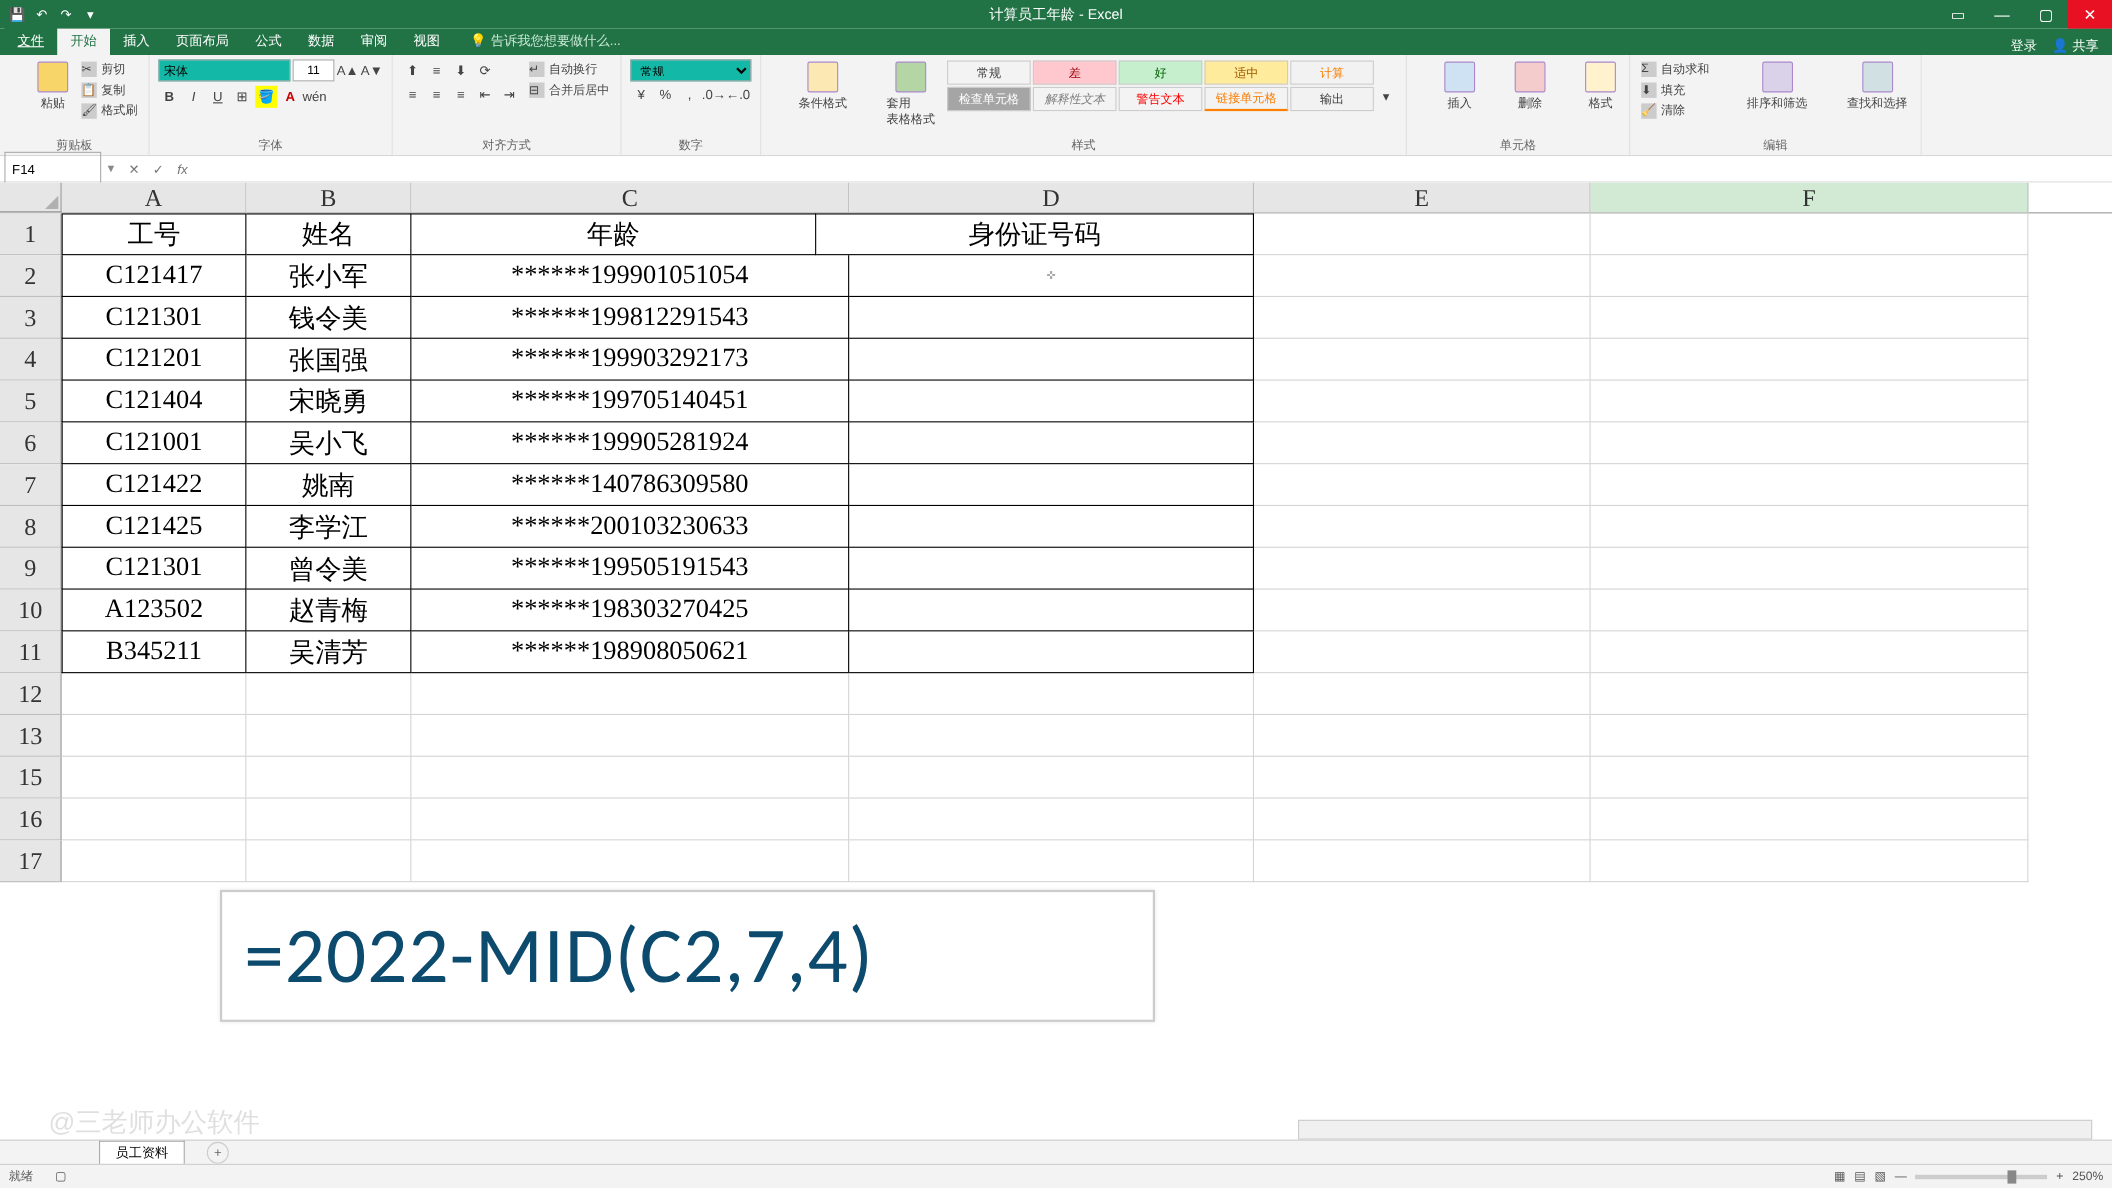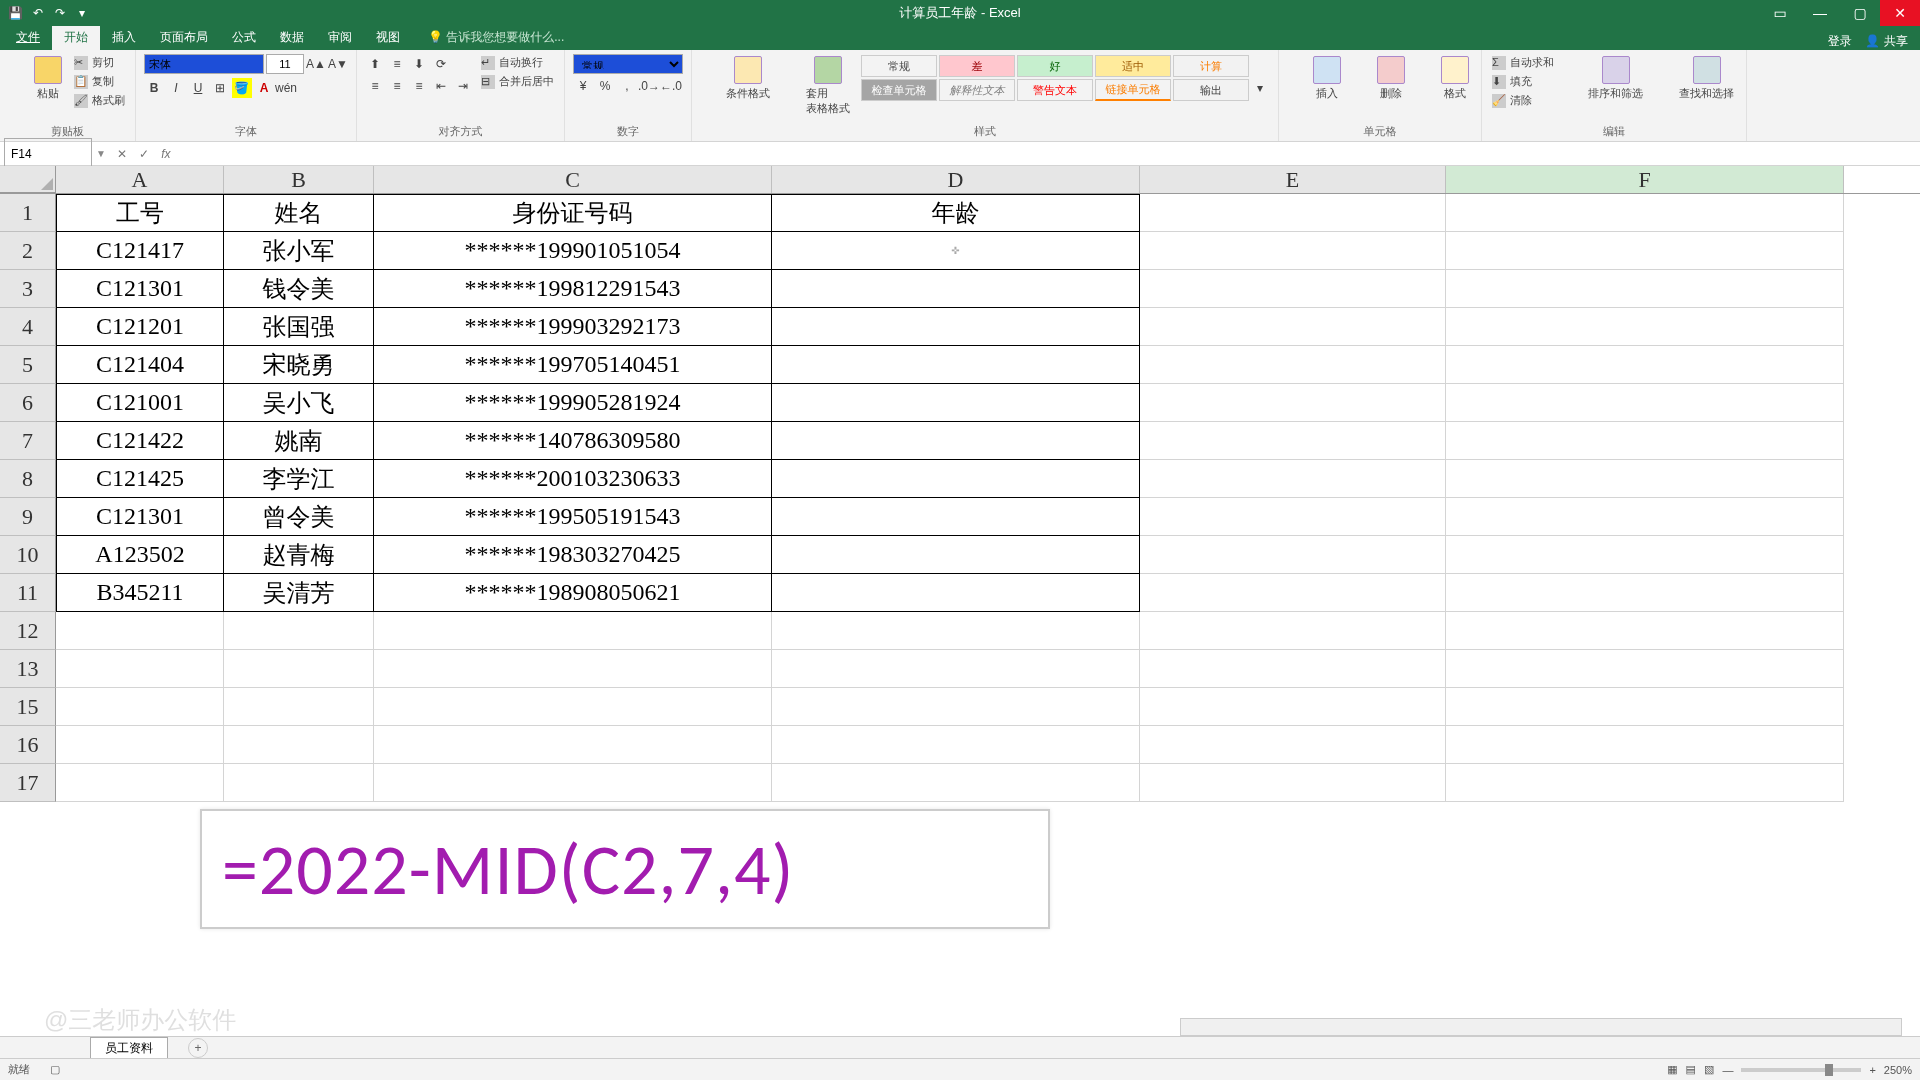--- a/index.html
+++ b/index.html
@@ -26,21 +26,21 @@
 .group { border-right: 1px solid #e0e0e0; padding: 4px 8px 2px; display: flex; flex-direction: column; justify-content: space-between; }
 .group-label { text-align: center; font-size: 11px; color: #666; padding-top: 2px; }
 .group-body { display: flex; gap: 6px; align-items: flex-start; }
 .bigbtn { display: flex; flex-direction: column; align-items: center; gap: 2px; padding: 2px 4px; cursor: pointer; margin-left: 22px; }
 .bigbtn .ico { width: 28px; height: 28px; background: #d9ead3; border: 1px solid #a8c; border-radius: 2px; }
 .smallrow { display: flex; flex-direction: column; gap: 2px; }
 .smallbtn { display: flex; align-items: center; gap: 4px; padding: 1px 2px; cursor: pointer; font-size: 11px; }
 .smallbtn .ic { width: 14px; height: 14px; background: #ccc; }
 .fontbox { display: flex; flex-direction: column; gap: 4px; }
 .fontrow { display: flex; gap: 2px; }
-.fontname { width: 120px; height: 20px; border: 1px solid #ababab; background: #1d4ed8; font-size: 11px; padding: 4px 4px; }
+.fontname { width: 120px; height: 20px; border: 1px solid #ababab; background: #14b8a6; font-size: 11px; padding: 4px 4px; }
 .fontsize { width: 38px; height: 20px; border: 1px solid #ababab; background: #fff; font-size: 11px; text-align: center; }
 .icobtn { width: 20px; height: 20px; display: inline-flex; align-items: center; justify-content: center; border: 1px solid transparent; cursor: pointer; font-size: 12px; }
 .stylecell { width: 76px; height: 22px; border: 1px solid #ccc; font-size: 11px; display: flex; align-items: center; justify-content: center; margin: 1px; }
 
 
 .formulabar { height: 24px; border-bottom: 1px solid #d4d4d4; display: flex; align-items: center; background: #fff; }
 .namebox { width: 88px; height: 20px; border: 1px solid #ababab; margin: 0 4px; font-size: 12px; padding: 15px 6px; display: flex; align-items: center; }
 .fxbtns { display: flex; gap: 2px; padding: 0 6px; }
 .fxbtns span { width: 20px; height: 20px; display: inline-flex; align-items: center; justify-content: center; color: #777; font-size: 12px; cursor: pointer; }
 .fxinput { flex: 1; height: 20px; border: none; font-size: 12px; padding: 0 4px; }
@@ -56,21 +56,21 @@
 .rowhead { width: 56px; background: #e6e6e6; border-right: 1px solid #999; border-bottom: 1px solid #bfbfbf; display: flex; align-items: center; justify-content: center; font-size: 22px; font-family: "Times New Roman", serif; color: #333; }
 .rowhead.sel { background: #d2ead4; }
 .cell { border-right: 1px solid #d4d4d4; border-bottom: 1px solid #d4d4d4; display: flex; align-items: center; justify-content: center; font-size: 24px; font-family: SimSun, serif; height: 38px; position: relative; }
 .tblborder { border-right: 1px solid #000 !important; border-bottom: 1px solid #000 !important; }
 .tblborder-top { border-top: 1px solid #000; }
 .tblborder-left { border-left: 1px solid #000; }
 .activecell { outline: 2px solid #217346; outline-offset: -1px; }
 .cell .cursor-mark { position: absolute; width: 12px; height: 12px; display: flex; align-items: center; justify-content: center; color: #aaa; font-size: 10px; }
 
 
-.formula-callout { position: absolute; left: 200px; top: 643px; width: 850px; height: 120px; background: #fff; border: 2px solid #ccc; display: flex; align-items: center; padding-left: 20px; font-family: Calibri, Arial, sans-serif; font-size: 72px; font-weight: 400; color: #a21caf; letter-spacing: 1px; box-shadow: 0 0 4px rgba(0,0,0,0.1); }
+.formula-callout { position: absolute; left: 200px; top: 643px; width: 850px; height: 120px; background: #fff; border: 2px solid #ccc; display: flex; align-items: center; padding-left: 20px; font-family: Calibri, Arial, sans-serif; font-size: 72px; font-weight: 400; color: #0c4a6e; letter-spacing: 1px; box-shadow: 0 0 4px rgba(0,0,0,0.1); }
 
 
 .wm1 { position: absolute; left: 60px; top: 776px; display: flex; align-items: center; gap: 8px; opacity: 0.35; font-size: 32px; color: #999; }
 .wm1 .circ { width: 46px; height: 46px; border: 3px solid #bbb; border-radius: 50%; position: relative; }
 .wm1 .circ::after { content:""; position:absolute; left:14px; top:10px; width:0;height:0;border-left:16px solid #bbb;border-top:10px solid transparent;border-bottom:10px solid transparent; }
 .wm2 { position: absolute; left: 44px; top: 838px; opacity: 0.3; font-size: 24px; color: #999; }
 
 
 .sheettabs { position: absolute; bottom: 22px; left: 0; right: 0; height: 22px; background: #f3f3f3; border-top: 1px solid #ccc; display: flex; align-items: center; font-size: 12px; }
 .sheettabs .stab { padding: 2px 14px; background: #fff; border: 1px solid #aaa; border-bottom: none; margin-left: 90px; }
@@ -325,22 +325,22 @@
     <div class="colhead cC">C</div>
     <div class="colhead cD">D</div>
     <div class="colhead cE">E</div>
     <div class="colhead cF sel">F</div>
   </div>
   <div id="rows">
       <div class="rowwrap">
         <div class="rowhead">1</div>
         <div class="cell cA tblborder tblborder-top tblborder-left">工号</div>
         <div class="cell cB tblborder tblborder-top">姓名</div>
+        <div class="cell cD tblborder tblborder-top">年龄</div>
         <div class="cell cC tblborder tblborder-top">身份证号码</div>
-        <div class="cell cD tblborder tblborder-top">年龄</div>
         <div class="cell cE"></div>
         <div class="cell cF"></div>
       </div>
       <div class="rowwrap">
         <div class="rowhead">2</div>
         <div class="cell cA tblborder tblborder-left" style="font-family: &quot;Times New Roman&quot;, serif;">C121417</div>
         <div class="cell cB tblborder">张小军</div>
         <div class="cell cC tblborder" style="font-family: &quot;Times New Roman&quot;, serif;">******199901051054</div>
         <div class="cell cD tblborder">
           <span class="cursor-mark">✜</span>

